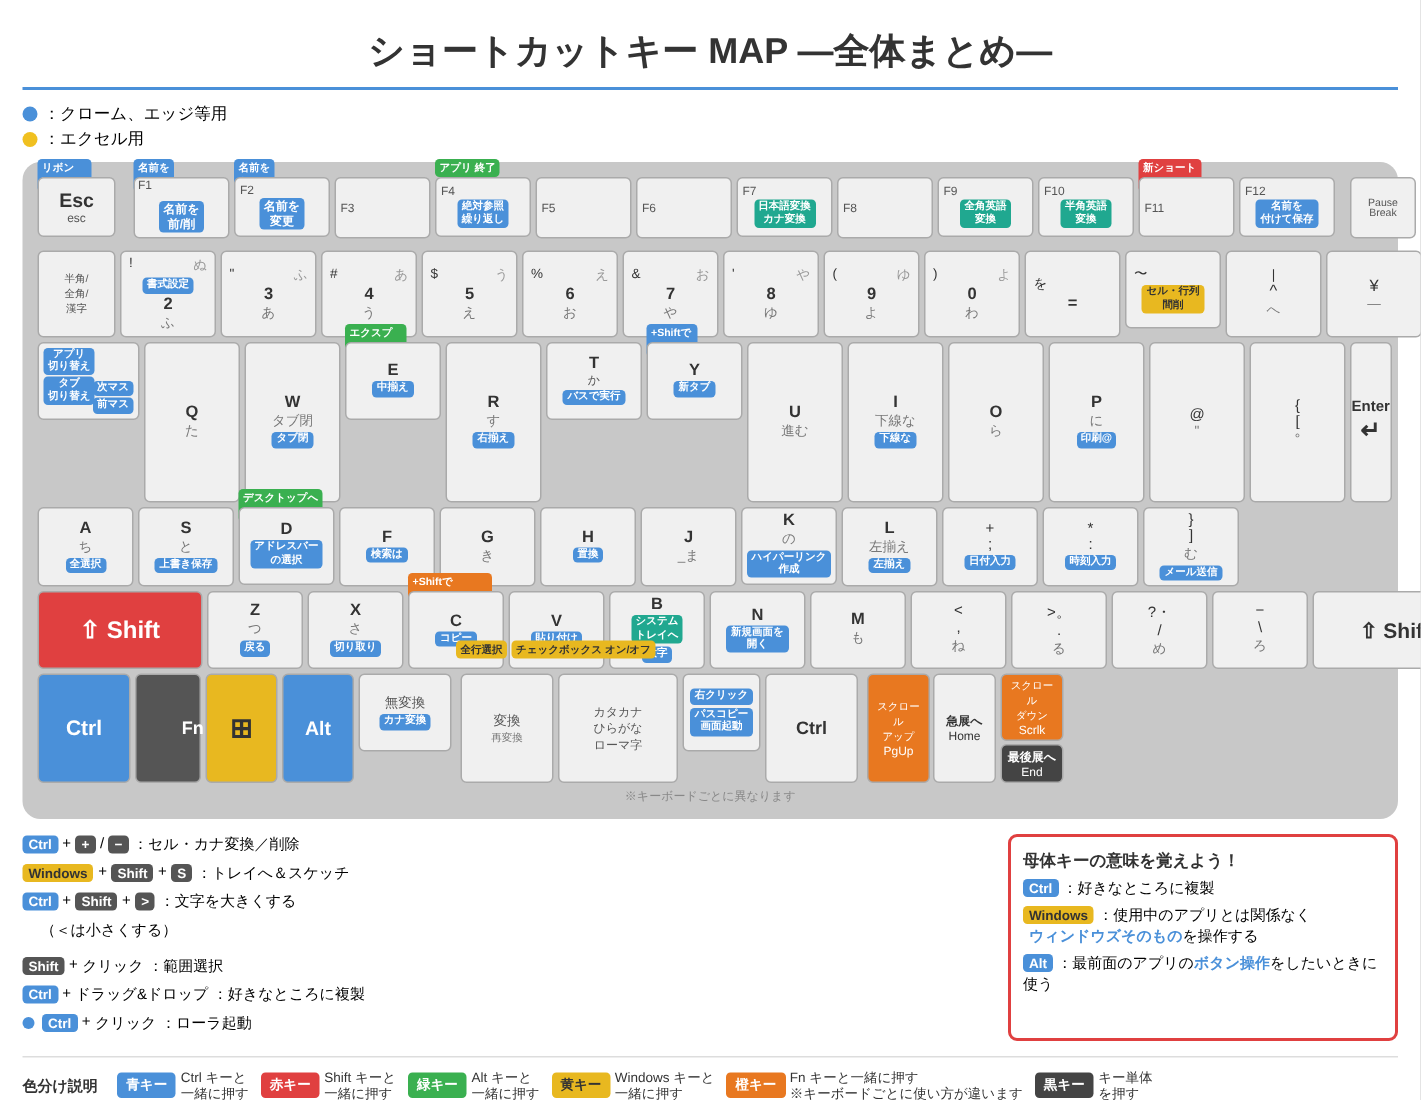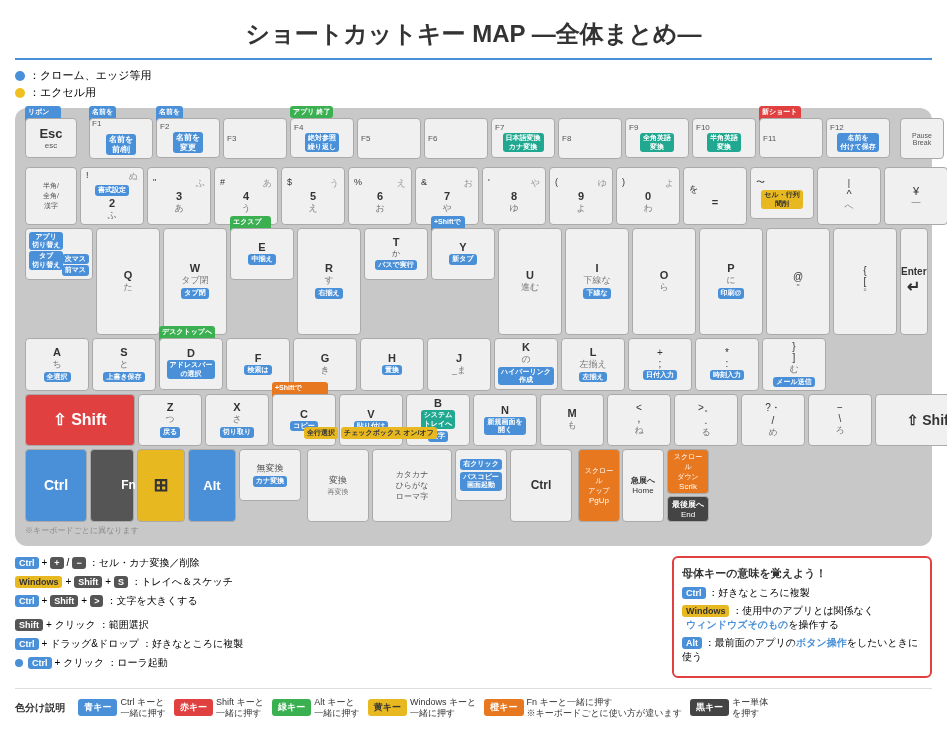--- a/index.html
+++ b/index.html
@@ -211,21 +211,21 @@
       font-size: 9px;
       font-weight: bold;
       color: #fff;
     }
     .cl-text { font-size: 9px; color: #333; line-height: 1.2; }
 
     
     .note {
       font-size: 8px;
       color: #888;
-      text-align: left;
+      text-align: center;
       margin-top: 2px;
     }
 
     
     .kb-row.row-fn .key {
       min-height: 40px;
     }
 
     .key-container {
       position: relative;
@@ -852,20 +852,23 @@
         <span>：トレイへ＆スケッチ</span>
       </div>
       <div class="shortcut-item">
         <span class="kb-badge kb-badge-blue">Ctrl</span>
         <span>+</span>
         <span class="kb-badge">Shift</span>
         <span>+</span>
         <span class="kb-badge">&gt;</span>
         <span>：文字を大きくする</span>
       </div>
+      <div class="shortcut-item">
+        <span style="margin-left:12px">（＜は小さくする）</span>
+      </div>
       <div style="height:5px"></div>
       <div class="shortcut-item">
         <span class="kb-badge">Shift</span>
         <span>+</span>
         <span>クリック</span>
         <span>：範囲選択</span>
       </div>
       <div class="shortcut-item">
         <span class="kb-badge kb-badge-blue">Ctrl</span>
         <span>+</span>

